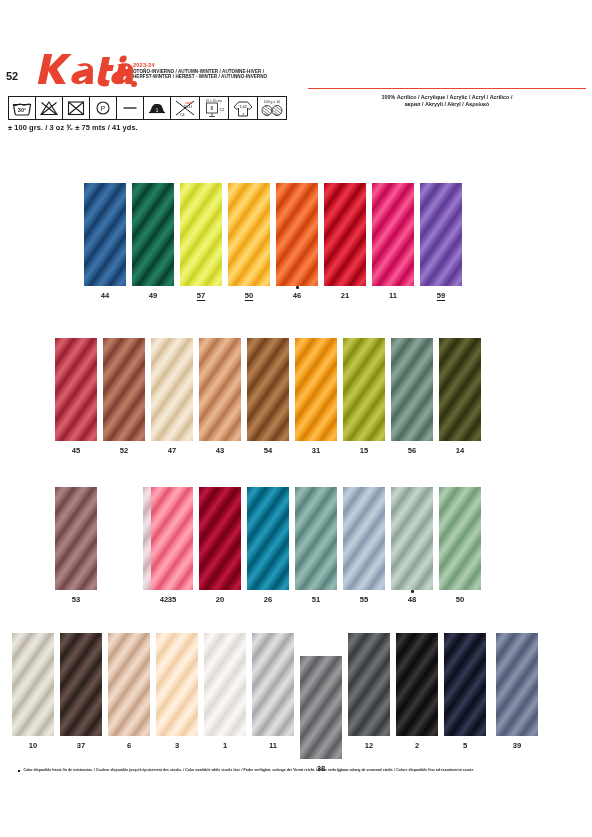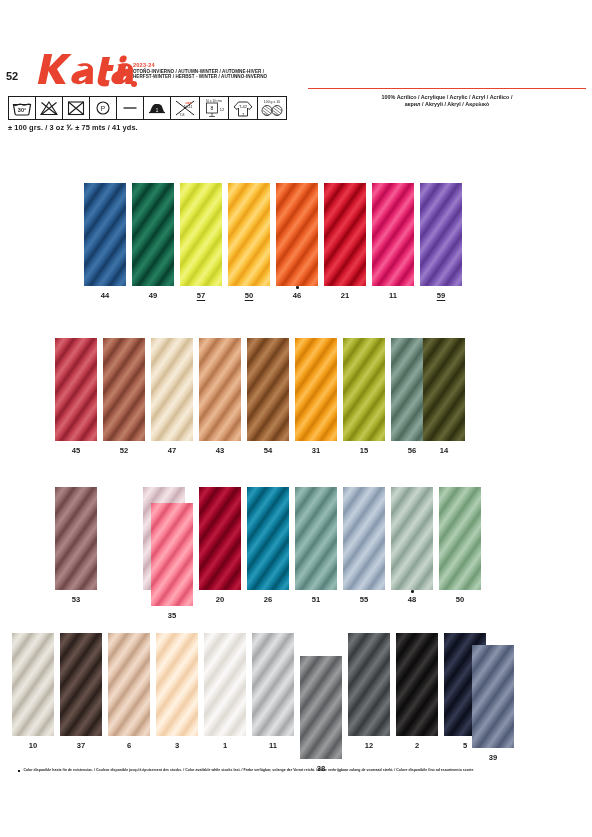--- a/index.html
+++ b/index.html
@@ -254,41 +254,41 @@
           <div class="tex" style="background-image: repeating-linear-gradient(125deg, rgb(132, 138, 18) 0px, rgb(168, 174, 43) 4px, rgb(194, 199, 82) 8px, rgb(168, 174, 43) 12px, rgb(132, 138, 18) 16px), repeating-linear-gradient(125deg, rgba(0, 0, 0, 0.2) 0px, rgba(0, 0, 0, 0) 3px, rgba(255, 255, 255, 0.14) 7px, rgba(0, 0, 0, 0) 11px, rgba(0, 0, 0, 0.2) 16px), repeating-linear-gradient(35deg, rgba(0, 0, 0, 0.07) 0px, rgba(255, 255, 255, 0.07) 2px, rgba(0, 0, 0, 0.05) 4px); background-size: 100% 100%, 100% 100%, 100% 100%;"></div>
         </div>
         <div class="lbl">15</div>
       </div>
       <div class="cell" style="left: 336px;">
         <div class="sw" style="background: rgb(110, 138, 125);">
           <div class="tex" style="background-image: repeating-linear-gradient(125deg, rgb(76, 106, 93) 0px, rgb(110, 138, 125) 4px, rgb(139, 165, 154) 8px, rgb(110, 138, 125) 12px, rgb(76, 106, 93) 16px), repeating-linear-gradient(125deg, rgba(0, 0, 0, 0.2) 0px, rgba(0, 0, 0, 0) 3px, rgba(255, 255, 255, 0.14) 7px, rgba(0, 0, 0, 0) 11px, rgba(0, 0, 0, 0.2) 16px), repeating-linear-gradient(35deg, rgba(0, 0, 0, 0.07) 0px, rgba(255, 255, 255, 0.07) 2px, rgba(0, 0, 0, 0.05) 4px); background-size: 100% 100%, 100% 100%, 100% 100%;"></div>
         </div>
         <div class="lbl">56</div>
       </div>
-      <div class="cell" style="left: 368px;">
+      <div class="cell" style="left: 384px;">
         <div class="sw" style="background: rgb(74, 75, 32);">
           <div class="tex" style="background-image: repeating-linear-gradient(125deg, rgb(46, 48, 16) 0px, rgb(74, 75, 32) 4px, rgb(100, 102, 55) 8px, rgb(74, 75, 32) 12px, rgb(46, 48, 16) 16px), repeating-linear-gradient(125deg, rgba(0, 0, 0, 0.2) 0px, rgba(0, 0, 0, 0) 3px, rgba(255, 255, 255, 0.14) 7px, rgba(0, 0, 0, 0) 11px, rgba(0, 0, 0, 0.2) 16px), repeating-linear-gradient(35deg, rgba(0, 0, 0, 0.07) 0px, rgba(255, 255, 255, 0.07) 2px, rgba(0, 0, 0, 0.05) 4px); background-size: 100% 100%, 100% 100%, 100% 100%;"></div>
         </div>
         <div class="lbl">14</div>
       </div>
     </div>
     <div class="row" style="left: 55px; top: 487px; width: 432px; height: 120px;">
       <div class="cell" style="left: 0px;">
         <div class="sw" style="background: rgb(148, 105, 106);">
           <div class="tex" style="background-image: repeating-linear-gradient(125deg, rgb(109, 70, 71) 0px, rgb(148, 105, 106) 4px, rgb(172, 133, 134) 8px, rgb(148, 105, 106) 12px, rgb(109, 70, 71) 16px), repeating-linear-gradient(125deg, rgba(0, 0, 0, 0.2) 0px, rgba(0, 0, 0, 0) 3px, rgba(255, 255, 255, 0.14) 7px, rgba(0, 0, 0, 0) 11px, rgba(0, 0, 0, 0.2) 16px), repeating-linear-gradient(35deg, rgba(0, 0, 0, 0.07) 0px, rgba(255, 255, 255, 0.07) 2px, rgba(0, 0, 0, 0.05) 4px); background-size: 100% 100%, 100% 100%, 100% 100%;"></div>
         </div>
         <div class="lbl">53</div>
       </div>
       <div class="cell" style="left: 48px; padding-left: 40px;">
         <div class="sw" style="background: rgb(227, 205, 211);">
           <div class="tex" style="background-image: repeating-linear-gradient(125deg, rgb(202, 174, 182) 0px, rgb(227, 205, 211) 4px, rgb(243, 228, 232) 8px, rgb(227, 205, 211) 12px, rgb(202, 174, 182) 16px), repeating-linear-gradient(125deg, rgba(0, 0, 0, 0.2) 0px, rgba(0, 0, 0, 0) 3px, rgba(255, 255, 255, 0.14) 7px, rgba(0, 0, 0, 0) 11px, rgba(0, 0, 0, 0.2) 16px), repeating-linear-gradient(35deg, rgba(0, 0, 0, 0.07) 0px, rgba(255, 255, 255, 0.07) 2px, rgba(0, 0, 0, 0.05) 4px); background-size: 100% 100%, 100% 100%, 100% 100%;"></div>
         </div>
         <div class="lbl">42</div>
       </div>
-      <div class="cell" style="left: 96px; margin-top: 16px;">
+      <div class="cell" style="left: 96px;">
         <div class="sw" style="background: rgb(250, 130, 150);">
           <div class="tex" style="background-image: repeating-linear-gradient(125deg, rgb(225, 85, 113) 0px, rgb(250, 130, 150) 4px, rgb(255, 168, 182) 8px, rgb(250, 130, 150) 12px, rgb(225, 85, 113) 16px), repeating-linear-gradient(125deg, rgba(0, 0, 0, 0.2) 0px, rgba(0, 0, 0, 0) 3px, rgba(255, 255, 255, 0.14) 7px, rgba(0, 0, 0, 0) 11px, rgba(0, 0, 0, 0.2) 16px), repeating-linear-gradient(35deg, rgba(0, 0, 0, 0.07) 0px, rgba(255, 255, 255, 0.07) 2px, rgba(0, 0, 0, 0.05) 4px); background-size: 100% 100%, 100% 100%, 100% 100%;"></div>
         </div>
         <div class="lbl">35</div>
       </div>
       <div class="cell" style="left: 144px;">
         <div class="sw" style="background: rgb(156, 5, 39);">
           <div class="tex" style="background-image: repeating-linear-gradient(125deg, rgb(110, 0, 23) 0px, rgb(156, 5, 39) 4px, rgb(187, 26, 61) 8px, rgb(156, 5, 39) 12px, rgb(110, 0, 23) 16px), repeating-linear-gradient(125deg, rgba(0, 0, 0, 0.2) 0px, rgba(0, 0, 0, 0) 3px, rgba(255, 255, 255, 0.14) 7px, rgba(0, 0, 0, 0) 11px, rgba(0, 0, 0, 0.2) 16px), repeating-linear-gradient(35deg, rgba(0, 0, 0, 0.07) 0px, rgba(255, 255, 255, 0.07) 2px, rgba(0, 0, 0, 0.05) 4px); background-size: 100% 100%, 100% 100%, 100% 100%;"></div>
         </div>
         <div class="lbl">20</div>
@@ -379,21 +379,21 @@
           <div class="tex" style="background-image: repeating-linear-gradient(125deg, rgb(12, 11, 11) 0px, rgb(31, 29, 29) 4px, rgb(58, 55, 55) 8px, rgb(31, 29, 29) 12px, rgb(12, 11, 11) 16px), repeating-linear-gradient(125deg, rgba(0, 0, 0, 0.2) 0px, rgba(0, 0, 0, 0) 3px, rgba(255, 255, 255, 0.14) 7px, rgba(0, 0, 0, 0) 11px, rgba(0, 0, 0, 0.2) 16px), repeating-linear-gradient(35deg, rgba(0, 0, 0, 0.07) 0px, rgba(255, 255, 255, 0.07) 2px, rgba(0, 0, 0, 0.05) 4px); background-size: 100% 100%, 100% 100%, 100% 100%;"></div>
         </div>
         <div class="lbl">2</div>
       </div>
       <div class="cell" style="left: 432px;">
         <div class="sw" style="background: rgb(30, 34, 53);">
           <div class="tex" style="background-image: repeating-linear-gradient(125deg, rgb(11, 14, 28) 0px, rgb(30, 34, 53) 4px, rgb(52, 58, 83) 8px, rgb(30, 34, 53) 12px, rgb(11, 14, 28) 16px), repeating-linear-gradient(125deg, rgba(0, 0, 0, 0.2) 0px, rgba(0, 0, 0, 0) 3px, rgba(255, 255, 255, 0.14) 7px, rgba(0, 0, 0, 0) 11px, rgba(0, 0, 0, 0.2) 16px), repeating-linear-gradient(35deg, rgba(0, 0, 0, 0.07) 0px, rgba(255, 255, 255, 0.07) 2px, rgba(0, 0, 0, 0.05) 4px); background-size: 100% 100%, 100% 100%, 100% 100%;"></div>
         </div>
         <div class="lbl">5</div>
       </div>
-      <div class="cell" style="left: 460px; margin-top: 12px;">
+      <div class="cell" style="left: 484px;">
         <div class="sw" style="background: rgb(109, 119, 145);">
           <div class="tex" style="background-image: repeating-linear-gradient(125deg, rgb(79, 90, 116) 0px, rgb(109, 119, 145) 4px, rgb(138, 149, 172) 8px, rgb(109, 119, 145) 12px, rgb(79, 90, 116) 16px), repeating-linear-gradient(125deg, rgba(0, 0, 0, 0.2) 0px, rgba(0, 0, 0, 0) 3px, rgba(255, 255, 255, 0.14) 7px, rgba(0, 0, 0, 0) 11px, rgba(0, 0, 0, 0.2) 16px), repeating-linear-gradient(35deg, rgba(0, 0, 0, 0.07) 0px, rgba(255, 255, 255, 0.07) 2px, rgba(0, 0, 0, 0.05) 4px); background-size: 100% 100%, 100% 100%, 100% 100%;"></div>
         </div>
         <div class="lbl">39</div>
       </div>
     </div>
   </div>
 
 <div class="footer">
   <span class="fdot"></span>

